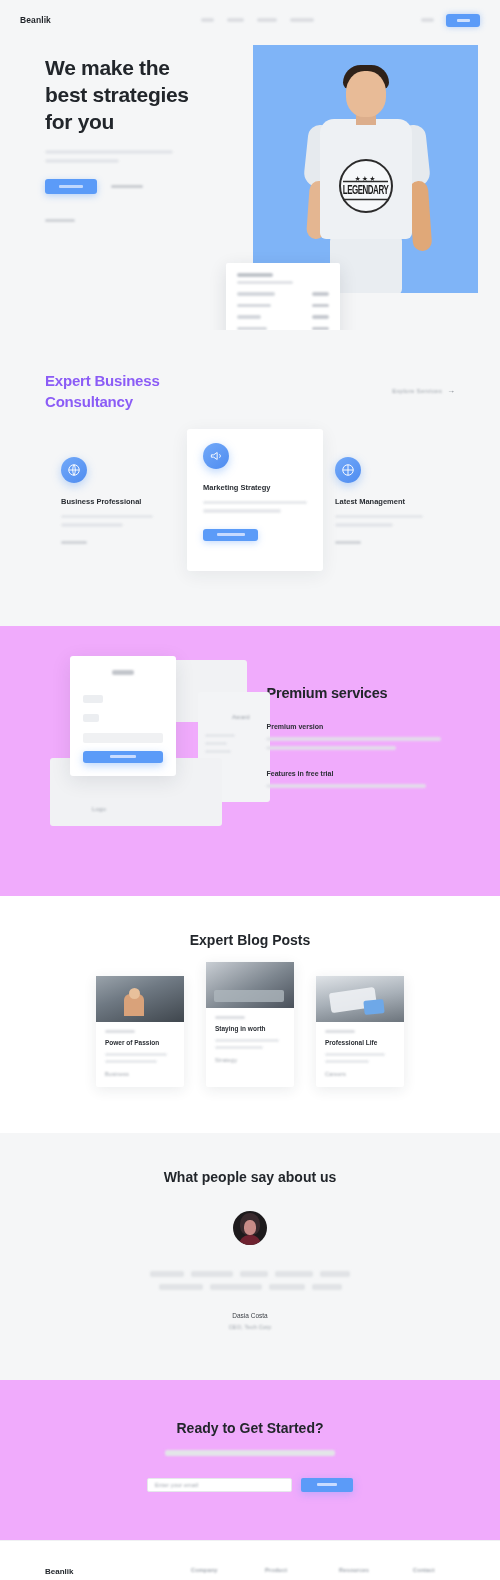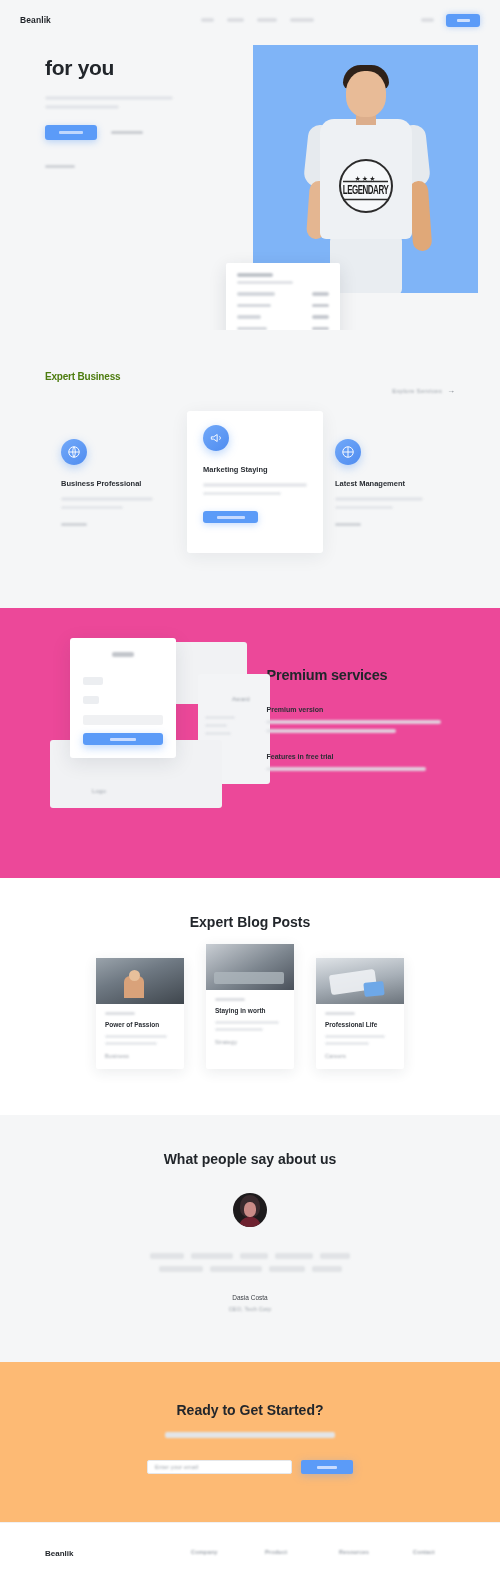--- a/index.html
+++ b/index.html
@@ -91,21 +91,21 @@
   }
   .hc-title { width: 36px; height: 4px; background: #bfc3c9; border-radius: 2px; filter: blur(1px); }
   .hc-sub { width: 56px; height: 3px; background: #dfe1e5; border-radius: 2px; margin-top: 4px; filter: blur(1px); }
   .hc-row { display: flex; justify-content: space-between; align-items: center; margin-top: 8px; }
   .hc-row .l { height: 3.5px; background: #d4d7dc; border-radius: 2px; filter: blur(1px); }
   .hc-row .r { height: 3.5px; width: 17px; background: #c6c9cf; border-radius: 2px; filter: blur(1px); }
 
   
   .services { background: #f5f6f7; padding: 40px 0 55px; position: relative; }
   .svc-head { display: flex; align-items: flex-start; padding: 0 45px; }
-  .svc-title { font-size: 10px; font-weight: 700; color: #4d7c0f; line-height: 1.42; letter-spacing: -.2px; width: 190px; }
+  .svc-title { font-size: 15px; font-weight: 700; color: #8b5cf6; line-height: 1.42; letter-spacing: -.2px; width: 190px; }
   .svc-explore { margin-left: auto; margin-top: 16px; display: flex; align-items: center; gap: 5px; }
   .svc-explore .t { font-size: 6px; letter-spacing: .3px; }
   .svc-explore .arw { color: #7b8088; font-size: 8px; filter: blur(.6px); }
 
   .svc-cards { display: flex; gap: 0; margin-top: 30px; padding: 0 45px; align-items: flex-start; }
   .svc-card { width: 145px; padding: 14px 16px 22px; }
   .svc-card.featured {
     background: #ffffff; box-shadow: 0 4px 18px rgba(30,40,60,.07);
     border-radius: 3px; margin: -14px -4px 0 6px; padding-bottom: 30px;
   }
@@ -120,21 +120,21 @@
   .svc-lines .ph-l { height: 3.5px; margin-bottom: 5px; }
   .svc-more { margin-top: 14px; width: 26px; height: 3px; background: #d0d3d8; border-radius: 2px; filter: blur(1px); }
   .svc-btn {
     margin-top: 16px; width: 55px; height: 12px; border-radius: 3px; background: #5b9bf8;
     display: flex; align-items: center; justify-content: center;
     box-shadow: 0 2px 7px rgba(91,155,248,.35);
   }
   .svc-btn i { width: 28px; height: 3px; background: #c6daff; border-radius: 1px; }
 
   
-  .premium { background: #ec4899; padding: 30px 16px 40px; position: relative; }
+  .premium { background: #f0abfc; padding: 30px 16px 40px; position: relative; }
   .prem-wrap { display: flex; padding: 0 34px; position: relative; }
   .signup-stack { position: relative; width: 220px; height: 200px; }
   .stack-bg1 { position: absolute; left: 22px; top: 4px; width: 175px; height: 62px; background: #f1f2f4; border-radius: 3px; }
   .stack-bg2 { position: absolute; left: 0px; top: 102px; width: 172px; height: 68px; background: #f1f2f4; border-radius: 3px; }
   .stack-bg3 { position: absolute; left: 148px; top: 36px; width: 72px; height: 110px; background: #f3f4f6; border-radius: 3px; }
   .signup-card {
     position: absolute; left: 20px; top: 0px; width: 106px; height: 120px;
     background: #fff; box-shadow: 0 5px 20px rgba(30,40,60,.10); border-radius: 3px;
     padding: 14px 13px;
   }
@@ -190,21 +190,21 @@
   .av-hair { position: absolute; left: 7px; top: 2px; width: 20px; height: 22px; background: #3a2a2e; border-radius: 50% 50% 40% 40%; }
   .av-face { position: absolute; left: 11px; top: 9px; width: 12px; height: 15px; background: #c98b87; border-radius: 45%; }
   .av-body { position: absolute; left: 6px; bottom: 0; width: 22px; height: 10px; background: #6e2230; border-radius: 10px 10px 0 0; }
   .testi-quote { width: 300px; margin: 0 auto; }
   .tq-row { display: flex; justify-content: center; gap: 7px; margin-bottom: 7px; }
   .tq { height: 6px; background: #e1e3e6; border-radius: 2px; filter: blur(1.2px); }
   .testi-name { margin-top: 22px; font-size: 6.5px; }
   .testi-role { margin-top: 5px; font-size: 5.5px; }
 
   
-  .cta { background: #fdba74; padding: 40px 15px 48px; text-align: center; }
+  .cta { background: #f0abfc; padding: 40px 15px 48px; text-align: center; }
   .cta-title { font-size: 14px; font-weight: 700; color: #22262b; margin-bottom: 14px; }
   .cta-sub { width: 170px; height: 6px; background: #e3e5e8; border-radius: 2px; margin: 0 auto 22px; filter: blur(1.2px); }
   .cta-form { display: flex; justify-content: center; align-items: center; gap: 9px; }
   .cta-input {
     width: 145px; height: 14px; border: 1px solid #e6e8eb; border-radius: 2px;
     background: #fff; display: flex; align-items: center; padding: 0 7px;
   }
   .cta-input span { font-size: 5.5px; }
   .cta-btn {
     width: 52px; height: 14px; border-radius: 2px; background: #5b9bf8;
@@ -239,20 +239,22 @@
       <span class="nav-login"></span>
       <span class="nav-cta">
           <i></i>
         </span>
     </div>
   </div>
 
   <div class="hero">
     <div class="hero-copy">
       <div class="hero-title">
+        <div>We make the</div>
+        <div>best strategies</div>
         <div>for you</div>
       </div>
       <div class="hero-sub">
         <div class="ph-l" style="width:128px"></div>
         <div class="ph-l" style="width:74px"></div>
       </div>
       <div class="hero-btns">
         <span class="btn-primary">
             <i></i>
           </span>
@@ -298,20 +300,21 @@
           <span class="l" style="width:30px"></span>
           <span class="r"></span>
         </div>
     </div>
   </div>
 
   <div class="services">
     <div class="svc-head">
       <div class="svc-title">
         <div>Expert Business</div>
+        <div>Consultancy</div>
       </div>
       <div class="svc-explore">
         <span class="t blurtext">Explore Services</span>
         <span class="arw">→</span>
       </div>
     </div>
 
     <div class="svc-cards">
 
       <div class="svc-card">
@@ -329,21 +332,21 @@
         <div class="svc-more"></div>
       </div>
 
       <div class="svc-card featured">
         <div class="svc-icon">
           <svg viewBox="0 0 24 24">
               <path d="M4 10v4h4l6 4V6l-6 4H4z"></path>
               <path d="M18 9a4 4 0 010 6"></path>
             </svg>
         </div>
-        <div class="svc-name blurtext-dark">Marketing Staying</div>
+        <div class="svc-name blurtext-dark">Marketing Strategy</div>
         <div class="svc-lines">
           <div class="ph-l" style="width:104px"></div>
           <div class="ph-l" style="width:78px"></div>
         </div>
         <div class="svc-btn">
             <i></i>
           </div>
       </div>
 
       <div class="svc-card">

